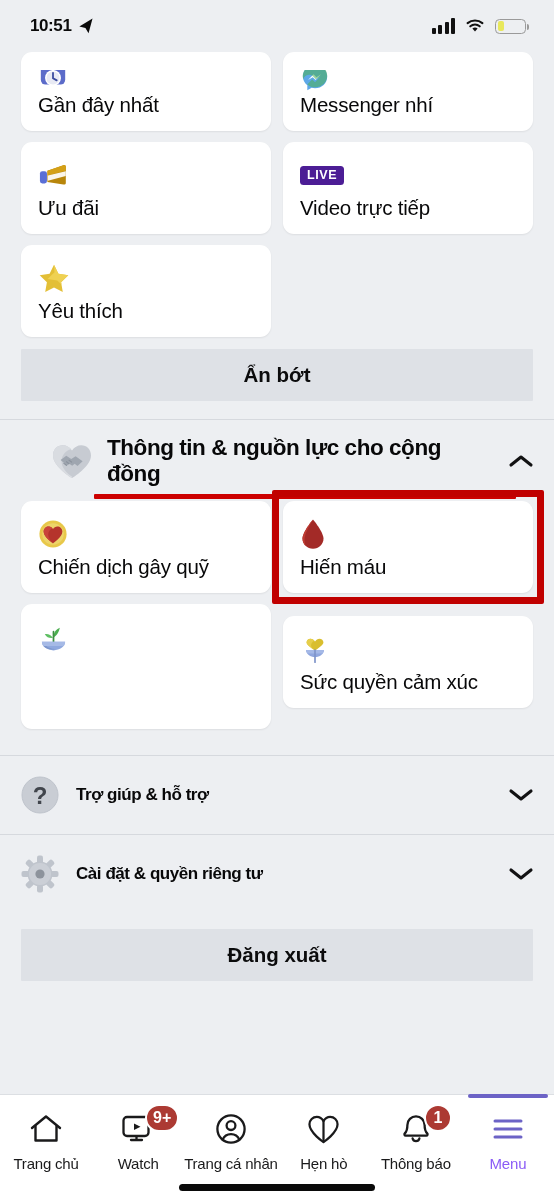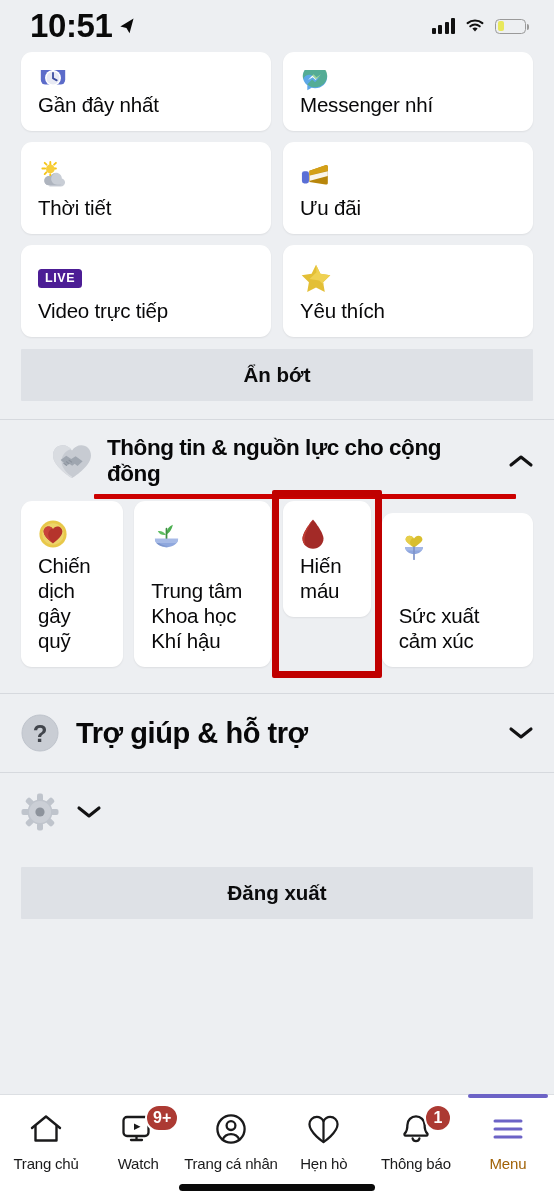--- a/index.html
+++ b/index.html
@@ -13,21 +13,21 @@
 
   
   .statusbar {
     position:absolute; top:0; left:0; width:554px; height:52px;
     background:#EDEFF2;
     display:flex; align-items:center; justify-content:space-between;
     padding:0 28px 0 30px;
   }
   .sb-time {
     display:flex; align-items:center; gap:7px;
-    font-size:33px; font-weight:600; color:#0A0A0A; letter-spacing:-0.4px;
+    font-size:17px; font-weight:600; color:#0A0A0A; letter-spacing:-0.4px;
   }
   .sb-loc { display:block; width:17px; height:17px; }
   .sb-right { display:flex; align-items:center; gap:9px; }
   .sig { display:flex; align-items:flex-end; gap:2.5px; height:16px; }
   .sig i { display:block; width:4px; background:#111; border-radius:1px; }
   .sig i:nth-child(1){height:6px;} .sig i:nth-child(2){height:9px;}
   .sig i:nth-child(3){height:12.5px;} .sig i:nth-child(4){height:16px;}
   .batt {
     position:relative; width:31px; height:15px;
     border:1.6px solid #9a9a9a; border-radius:4.5px; padding:1.6px;
@@ -90,54 +90,54 @@
     letter-spacing:-0.45px; position:relative;
   }
   .chev { width:26px; flex:none; display:flex; align-items:center; justify-content:center; }
   .redline {
     position:absolute; left:62px; bottom:2px; width:422px; height:5px;
     background:#CC0000; border-radius:1px;
   }
 
   
   .mgrid { display:flex; gap:12px; padding:0 21px; }
-  .mcol { flex:1; display:flex; flex-direction:row; gap:11px; min-width:0; }
+  .mcol { flex:1; display:flex; flex-direction:column; gap:11px; min-width:0; }
 
   
   .hl-wrap { position:relative; }
   .hl-wrap::after {
     content:""; position:absolute; left:-11px; top:-11px;
     right:-11px; bottom:-11px;
     border:7px solid #C00000; border-radius:2px; pointer-events:none;
     z-index:5;
   }
 
   
   .mrow {
     display:flex; align-items:center; gap:15px;
     padding:18px 20px 18px 19px; cursor:pointer;
     border-top:1px solid #D6D9DE;
   }
   .mrow-ico { width:42px; height:42px; flex:none; display:flex; align-items:center; justify-content:center; }
-  .mrow-lbl { flex:1; font-size:29px; font-weight:700; color:#080809; letter-spacing:-0.45px; }
+  .mrow-lbl { flex:1; font-size:17px; font-weight:700; color:#080809; letter-spacing:-0.45px; }
 
   
   .tabbar {
     position:absolute; bottom:0; left:0; width:554px; height:106px;
     background:#fff; border-top:1px solid #DCDFE3;
     display:flex; align-items:flex-start;
   }
   .tab {
     flex:1; height:100%; position:relative;
     display:flex; flex-direction:column; align-items:center;
     padding-top:14px; gap:6px; cursor:pointer;
   }
   .tab-ico { position:relative; height:40px; display:flex; align-items:center; justify-content:center; }
   .tab-lbl { font-size:15px; color:#1A1A1B; letter-spacing:-0.2px; white-space:nowrap; }
-  .tab.active .tab-lbl { color:#a16207; }
+  .tab.active .tab-lbl { color:#8b5cf6; }
   .tab-indicator {
     position:absolute; top:-1px; left:6px; right:6px; height:4px;
     background:#6C63C6; border-radius:2px;
   }
   .badge {
     position:absolute; top:-5px; left:24px;
     min-width:28px; height:28px; padding:0 6px;
     background:#AC3A33; color:#fff; border-radius:14px;
     font-size:16px; font-weight:600;
     display:flex; align-items:center; justify-content:center;
@@ -198,33 +198,20 @@
         <div class="card-ico">
           <svg width="30" height="30" viewBox="0 0 32 32">
             <path d="M16 3C8.6 3 3 8.5 3 15.3c0 3.9 1.9 7.3 4.8 9.5V30l4.6-2.5c1.1.3 2.3.5 3.6.5 7.4 0 13-5.5 13-12.3S23.4 3 16 3z" fill="#5DA8E8"></path>
             <path d="M8.6 19.3l5.9-6.2 3 3.1 5-3.1-5.9 6.2-3-3.1z" fill="#fff"></path>
             <path d="M16 3C8.6 3 3 8.5 3 15.3c0 1 .1 1.9.3 2.8 2.6-5 8-5.6 11-2.4l2.6 2.7 5-3.1-5.9 6.2-3-3.1-5.2 5.5c2.3 2 5.4 3.1 8.2 3.1 7.4 0 13-5.5 13-12.3S23.4 3 16 3z" fill="#4CAF50" opacity="0.55"></path>
           </svg>
         </div>
         <div class="card-lbl">Messenger nhí</div>
       </div>
 
-      <div class="card">
-        <div class="card-ico">
-          <svg width="34" height="30" viewBox="0 0 36 32">
-            <g stroke="#F5C518" stroke-width="2" stroke-linecap="round">
-              <path d="M13 2v3M13 15v3M4.5 9h3M19 9h-3M7 3l2 2M19 3l-2 2M7 15l2-2"></path>
-            </g>
-            <circle cx="13" cy="9.5" r="4.6" fill="#F7CE3C"></circle>
-            <path d="M12 27c-3 0-5.4-2.2-5.4-5s2.4-5 5.4-5c.5 0 1 .1 1.4.2C14.5 15 16.6 13.6 19 13.6c3.5 0 6.3 2.7 6.3 6v.2c2 .5 3.4 2.2 3.4 4.2 0 2.4-2 4.3-4.5 4.3H12z" fill="#C9CED6"></path>
-            <path d="M12 27c-3 0-5.4-2.2-5.4-5s2.4-5 5.4-5c.5 0 1 .1 1.4.2 1-1.6 2.6-2.7 4.5-3-2.5 1.2-4 3.3-4 5.8 0 3.5 2.9 6.3 6.5 6.3h4.3c-.7.4-1.5.7-2.4.7H12z" fill="#AEB4BE"></path>
-          </svg>
-        </div>
-        <div class="card-lbl">Thời tiết</div>
-      </div>
 
       <div class="card">
         <div class="card-ico">
           <svg width="32" height="30" viewBox="0 0 34 32">
             <rect x="2" y="12" width="7.5" height="13" rx="2.5" fill="#5A6FD6"></rect>
             <path d="M10 11.5L27 5.5c1.4-.5 2.6.3 2.6 1.7v17.2c0 1.4-1.3 2.2-2.6 1.7L10 23.5z" fill="#B8860B"></path>
             <path d="M10 11.5L27 5.5c1.4-.5 2.6.3 2.6 1.7v4.3L10 16.5z" fill="#D4A017"></path>
             <path d="M10.5 16.5l19-4.5v5L10.5 22z" fill="#fff" opacity="0.92"></path>
           </svg>
         </div>
@@ -294,21 +281,20 @@
           <div class="card-ico">
             <svg width="31" height="31" viewBox="0 0 32 32">
               <path d="M16 16c0-5 2.5-8.5 6.5-10-1 4.5-2.5 7.5-6.5 10z" fill="#4CAF50"></path>
               <path d="M15.4 16.4c-2-3.2-5-4.4-8.4-3.8 2.2 3.2 4.8 4.5 8.4 3.8z" fill="#5FBF63"></path>
               <path d="M16 10v12" stroke="#3E8E42" stroke-width="1.8" stroke-linecap="round"></path>
               <path d="M4 20.5h24c0 5-5.4 8.8-12 8.8S4 25.5 4 20.5z" fill="#8FA8DE"></path>
               <path d="M4 20.5h24c0 1.6-.6 3.1-1.6 4.4H5.6A7 7 0 014 20.5z" fill="#A6BAE6"></path>
               <path d="M8.5 24.9c2.5 2 6 3.2 9.7 2.9-4.8 1.4-9.6.2-12.6-2.9z" fill="#7D96CC"></path>
             </svg>
           </div>
-          <div class="card-lbl">Trung tâm Khoa học Khí hậu</div>
         </div>
 
       </div>
 
       <div class="mcol">
 
 
         <div class="hl-wrap">
           <div class="card">
             <div class="card-ico">
@@ -324,21 +310,21 @@
         <div class="card" style="margin-top:12px;">
           <div class="card-ico">
             <svg width="30" height="31" viewBox="0 0 32 32">
               <path d="M16 14S7 8.5 7 5.4C7 3 9 1.5 11.2 1.5c1.9 0 3.7 1.2 4.8 3 1.1-1.8 2.9-3 4.8-3C23 1.5 25 3 25 5.4 25 8.5 16 14 16 14z" fill="#D9BE2E" transform="translate(0,3)"></path>
               <path d="M16 17S7 11.5 7 8.4C7 6 9 4.5 11.2 4.5c1.6 0 3.1.9 4.2 2.2-2.2.9-3.6 2.8-3.6 5 0 2.3 2.4 4.4 4.2 5.3z" fill="#E6CE4A"></path>
               <path d="M6.5 16.5h19c0 4.2-4.3 7.6-9.5 7.6s-9.5-3.4-9.5-7.6z" fill="#8FA6DE"></path>
               <path d="M6.5 16.5h19c0 1.3-.4 2.6-1.2 3.7H7.7a6 6 0 01-1.2-3.7z" fill="#A4B8E6"></path>
               <path d="M16 16.5v13" stroke="#7E93C9" stroke-width="1.8" stroke-linecap="round"></path>
             </svg>
           </div>
-          <div class="card-lbl">Sức xuất cảm xúc</div>
+          <div class="card-lbl">Sức quyền cảm xúc</div>
         </div>
 
       </div>
     </div>
 
     <div style="margin-top:26px;">
       <div class="mrow">
         <div class="mrow-ico">
           <svg width="40" height="40" viewBox="0 0 40 40">
             <circle cx="20" cy="20" r="18" fill="#C9CDD4"></circle>
@@ -367,20 +353,21 @@
                 <rect x="17" y="1.5" width="6" height="8" rx="2" transform="rotate(45 20 20)"></rect>
                 <rect x="17" y="30.5" width="6" height="8" rx="2" transform="rotate(45 20 20)"></rect>
                 <rect x="1.5" y="17" width="8" height="6" rx="2" transform="rotate(45 20 20)"></rect>
                 <rect x="30.5" y="17" width="8" height="6" rx="2" transform="rotate(45 20 20)"></rect>
               </g>
             </g>
             <circle cx="20" cy="20" r="11" fill="#CBCFD6"></circle>
             <circle cx="20" cy="20" r="4.6" fill="#8D939C"></circle>
           </svg>
         </div>
+        <div class="mrow-lbl">Cài đặt &amp; quyền riêng tư</div>
         <div class="chev">
           <svg width="26" height="16" viewBox="0 0 26 16">
             <path d="M3 4l10 8 10-8" stroke="#121213" stroke-width="3.1" fill="none" stroke-linecap="round" stroke-linejoin="round"></path>
           </svg>
         </div>
       </div>
     </div>
 
     <div style="margin-top:16px;">
       <button class="gray-btn">Đăng xuất</button>

